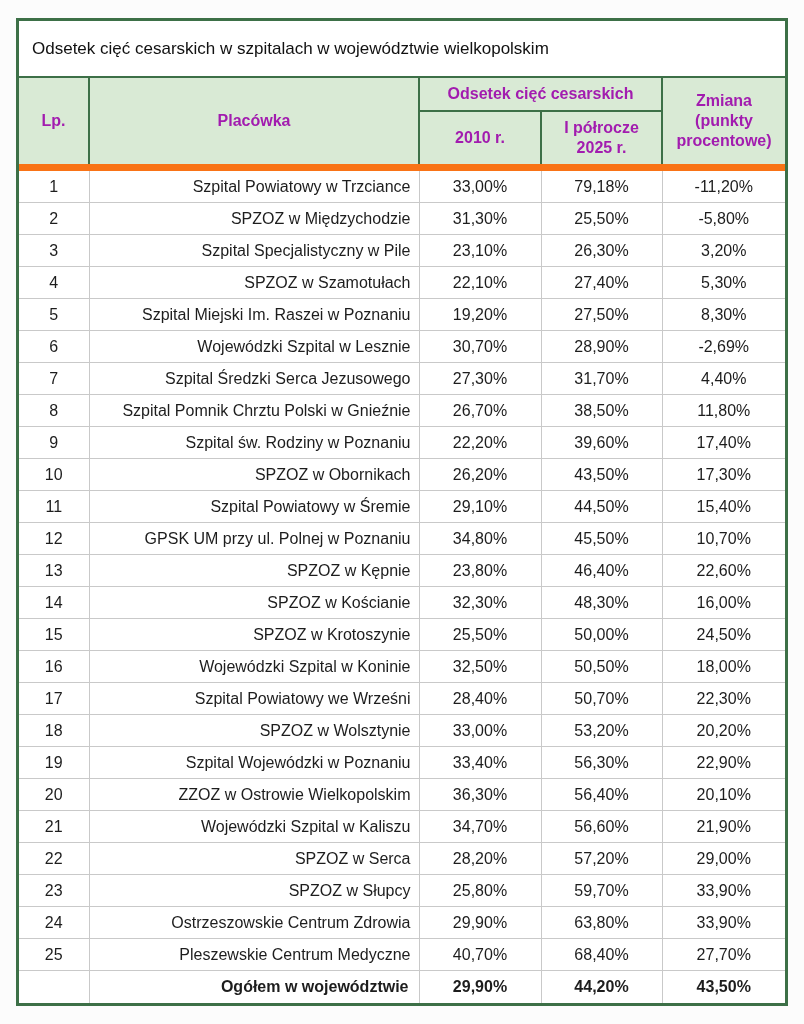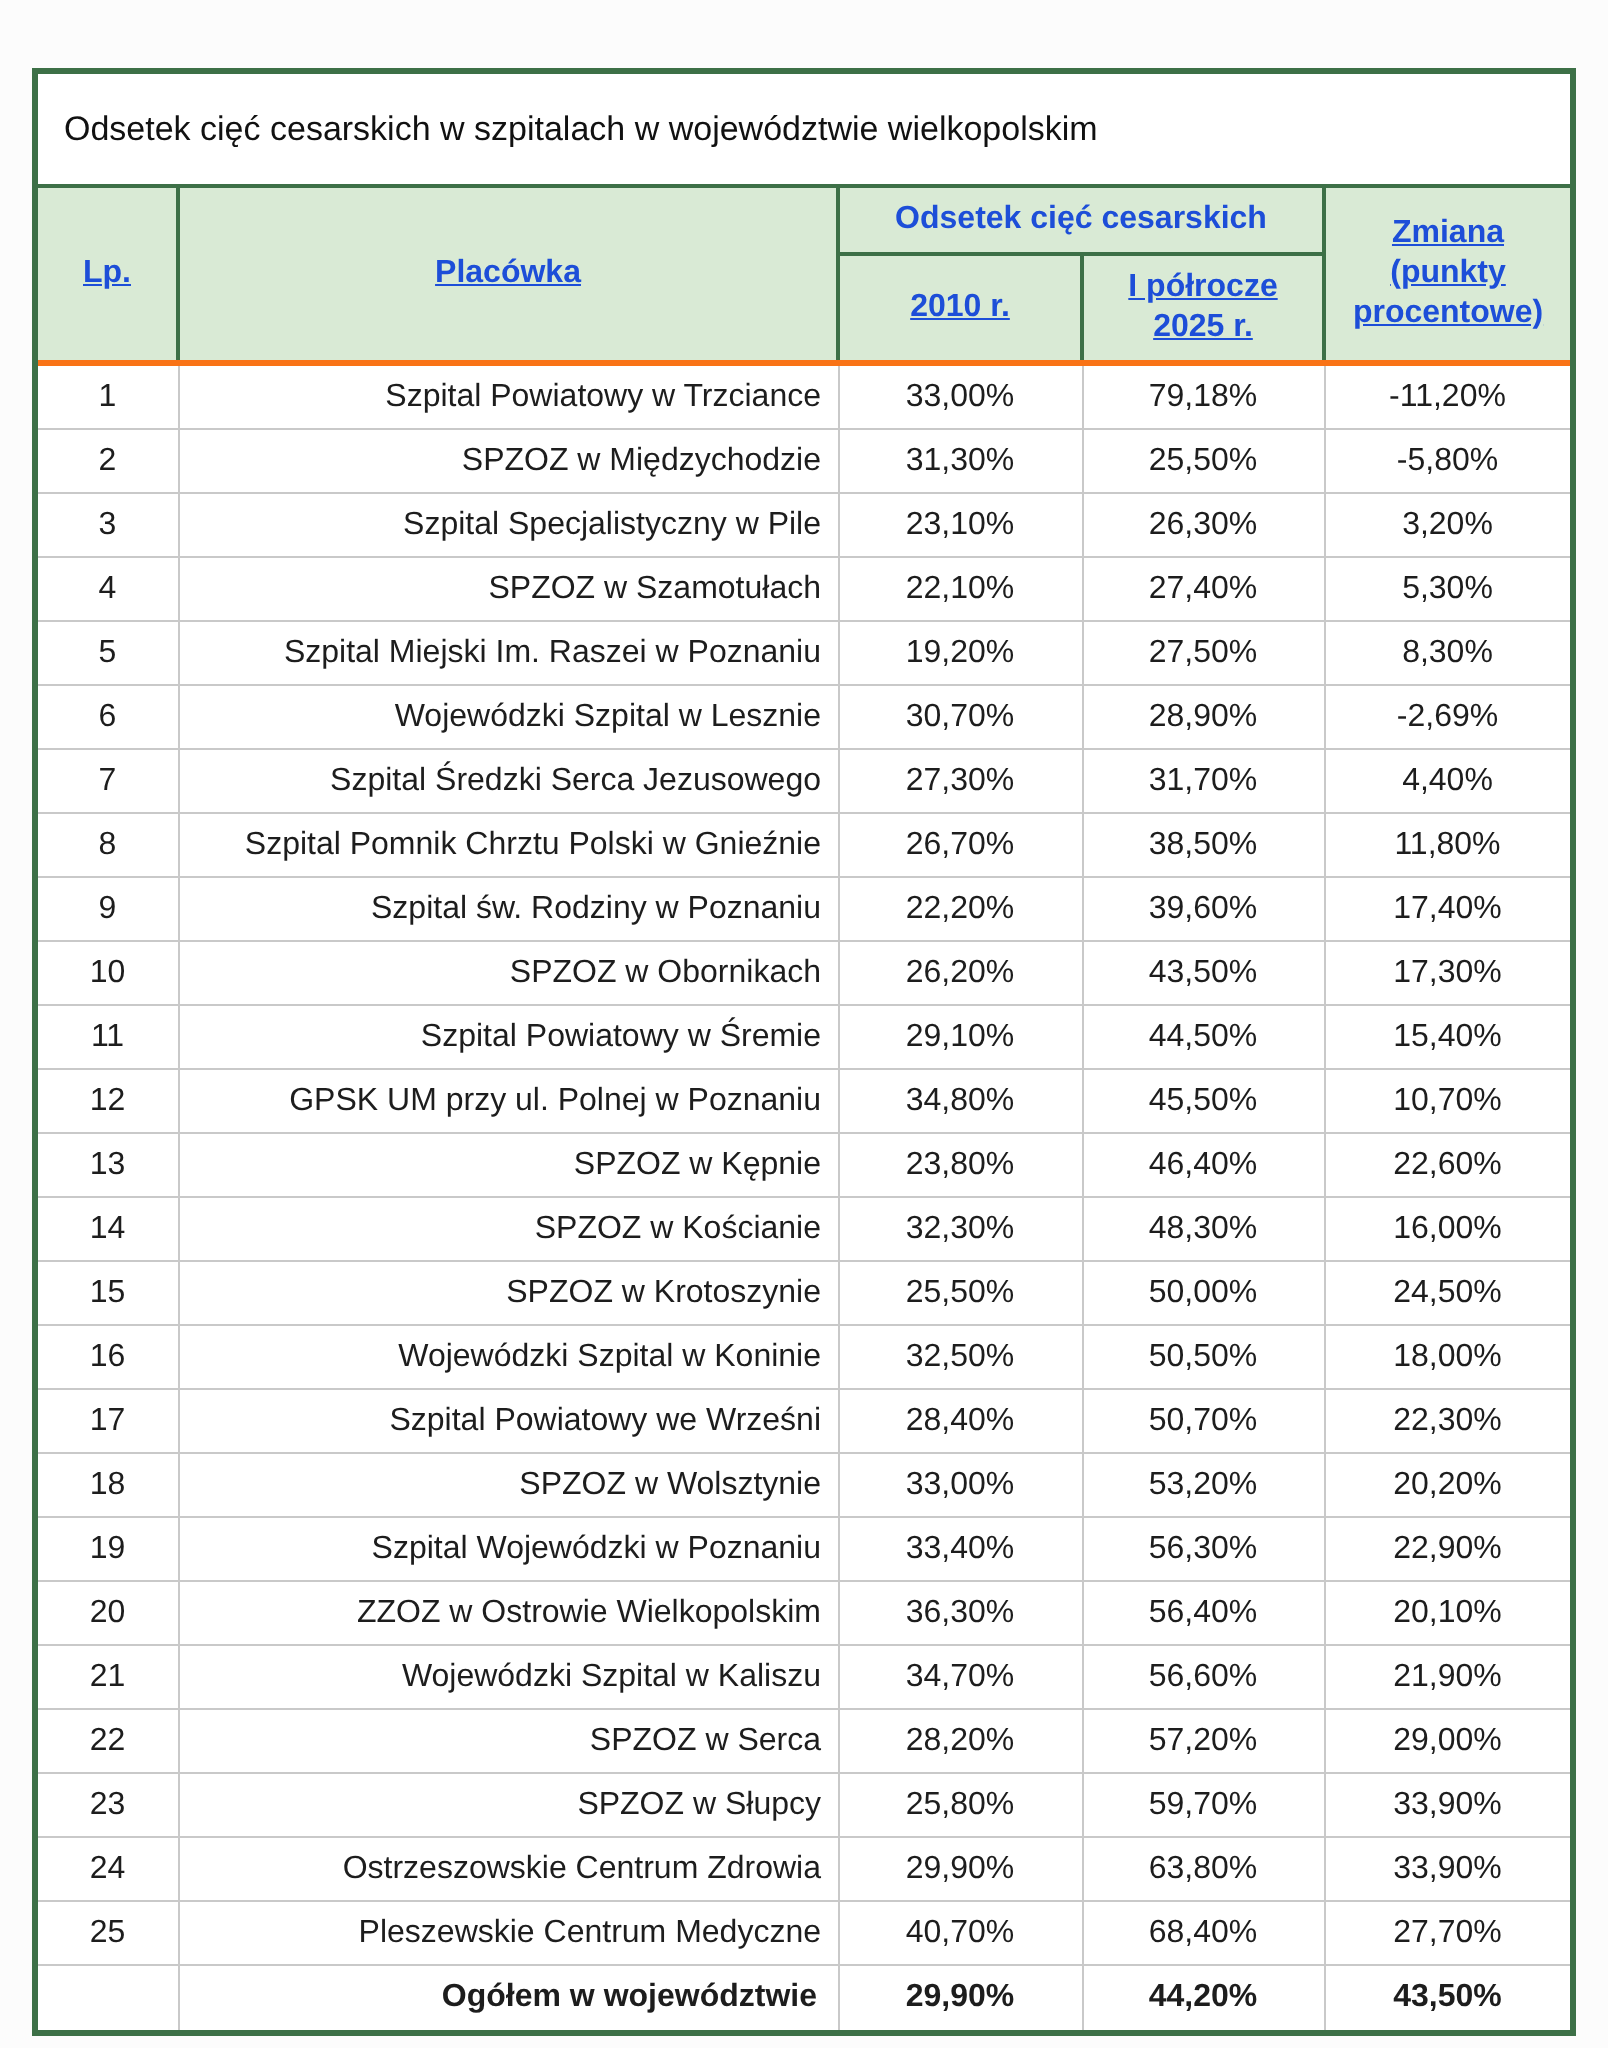--- a/index.html
+++ b/index.html
@@ -5,21 +5,21 @@
   * { margin: 0; padding: 0; box-sizing: border-box; }
   html, body {
     width: 804px;
     background: #fafafa;
     font-family: "Liberation Sans", "DejaVu Sans", sans-serif;
     color: #1d1d1d;
   }
   .page {
     width: 804px;
     height: 1024px;
-    padding: 34px 16px;
+    padding: 18px 16px;
     background: #fcfcfc;
   }
   .table-frame {
     border: 3px solid #3d7047;
     background: #ffffff;
   }
   .title-bar {
     background: #ffffff;
     color: #111111;
     font-size: 17px;
@@ -32,36 +32,36 @@
     table-layout: fixed;
   }
   col.c-lp     { width: 70px;  }
   col.c-fac    { width: 330px; }
   col.c-2010   { width: 122px; }
   col.c-2025   { width: 121px; }
   col.c-chg    { width: 123px; }
 
   thead th {
     background: #d9ead5;
-    color: #1d4ed8;
+    color: #a21caf;
     font-size: 16px;
     font-weight: bold;
     text-align: center;
     vertical-align: middle;
     border: 2px solid #3d7047;
     padding: 6px 6px;
     line-height: 20px;
   }
   thead tr:first-child th { border-top: none; }
   thead th:first-child   { border-left: none; }
   thead th:last-child    { border-right: none; }
   thead tr.sub th { height: 46px; }
   thead tr:first-child th[rowspan] { height: 84px; }
   thead tr:last-child th,
-  thead th[rowspan] { border-bottom: 3px solid #f97316; text-decoration: underline; }
+  thead th[rowspan] { border-bottom: 7px solid #f97316; }
 
   tbody td, tfoot td {
     background: #ffffff;
     font-size: 16px;
     border: 1px solid #c9c9c9;
     padding: 6px 8px;
     height: 32px;
     vertical-align: middle;
     line-height: 19px;
   }

